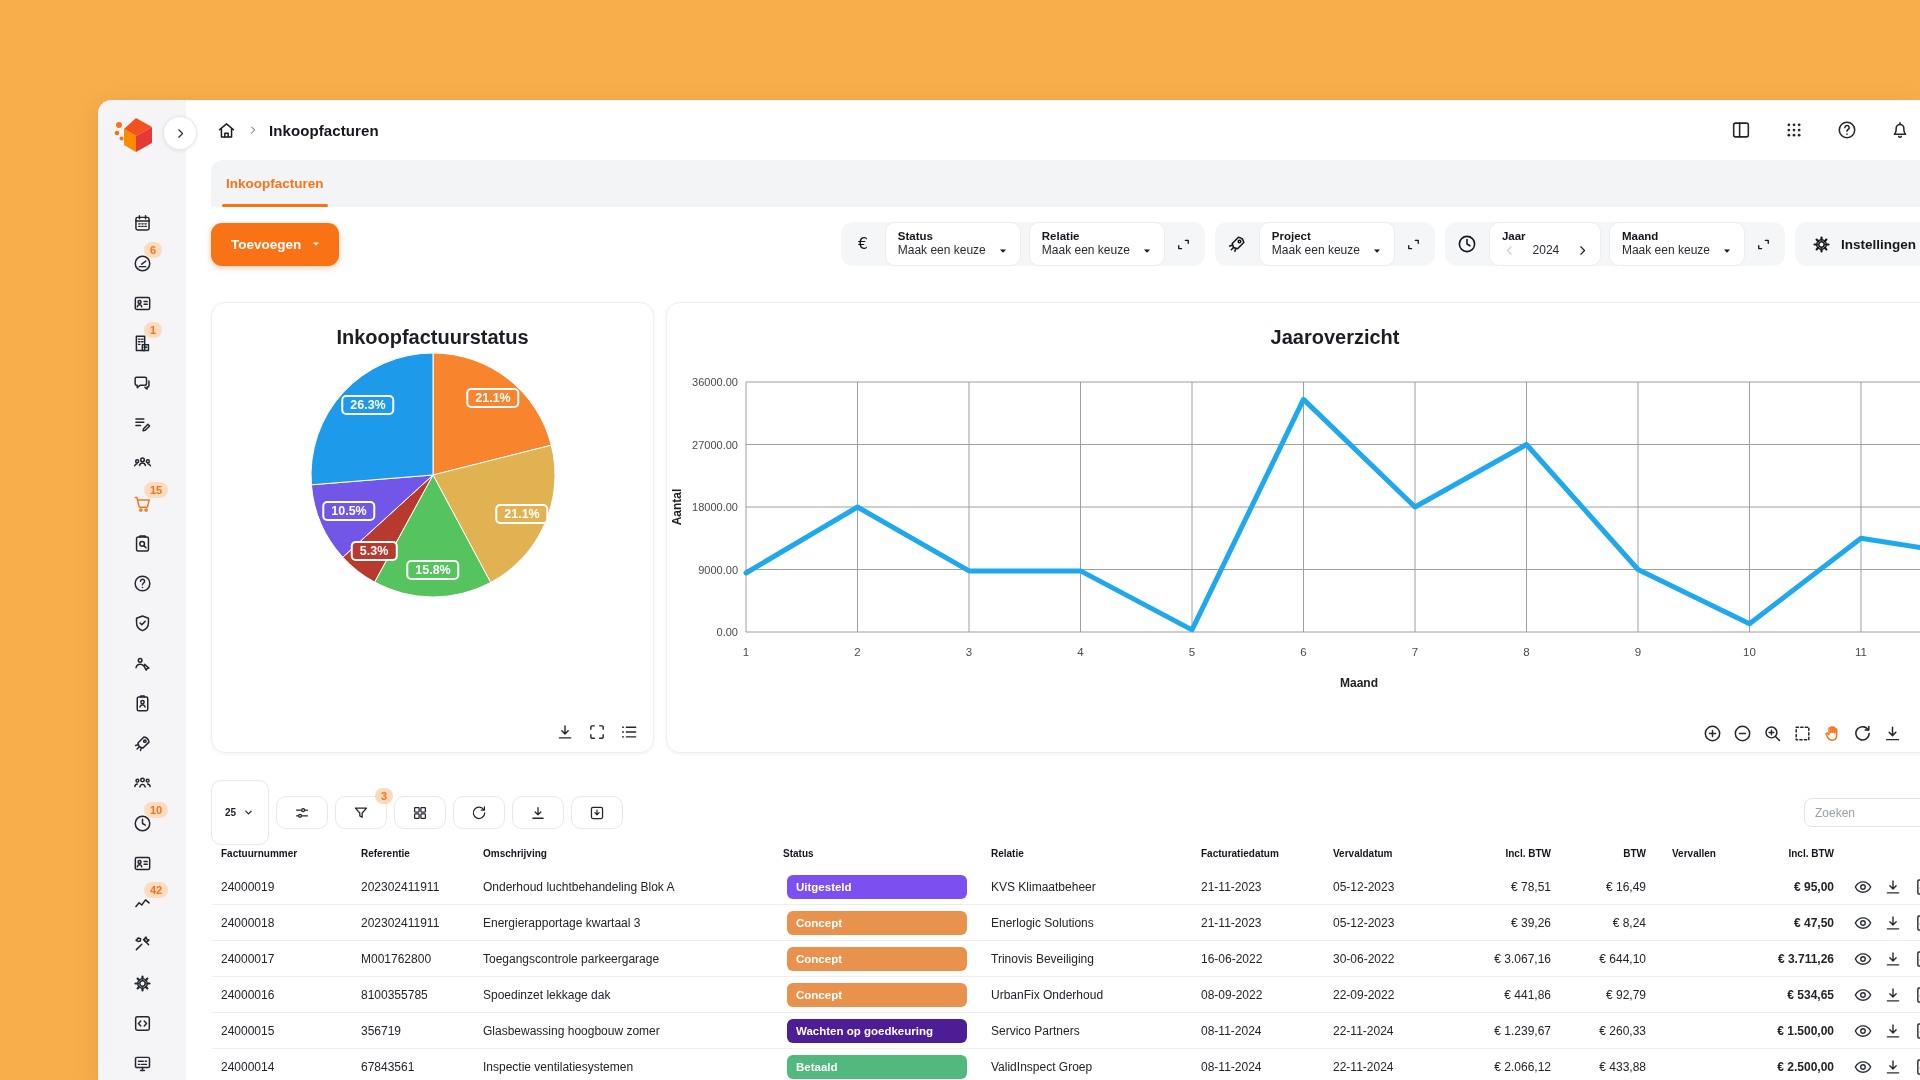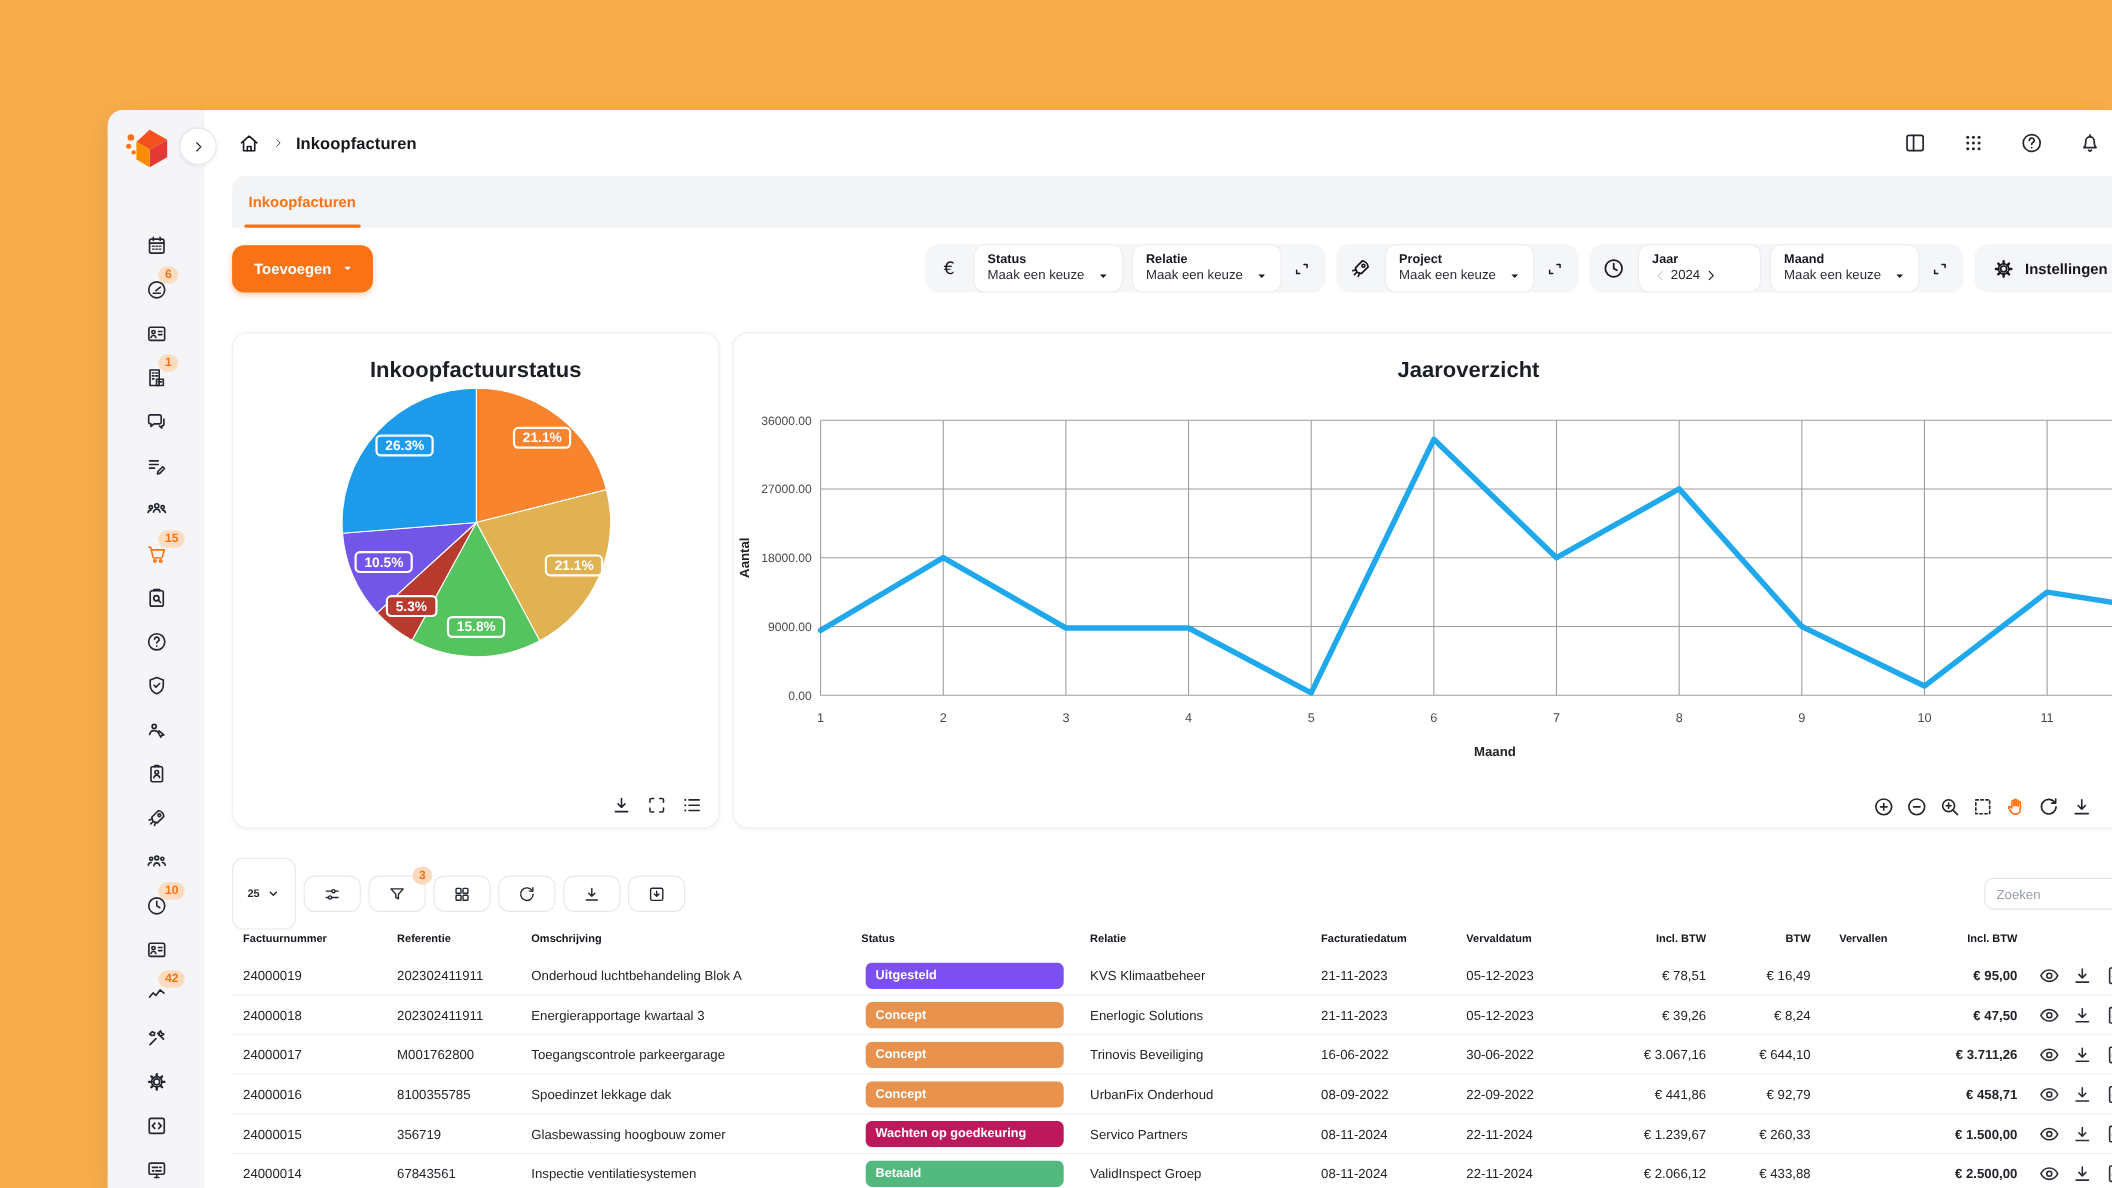--- a/index.html
+++ b/index.html
@@ -44,21 +44,21 @@
     font-family:inherit;box-shadow:0 2px 6px rgba(249,115,22,.35);}
   .filterbar{margin-left:auto;display:flex;gap:10px;align-items:center;height:44px;}
   .fgroup{background:#F5F6F8;border-radius:12px;height:44px;display:flex;align-items:center;
     padding:0 10px 0 8px;gap:8px;}
   .fgroup .gicon{width:24px;height:24px;color:#16161d;display:flex;align-items:center;justify-content:center;margin:0 2px;}
   .fselect{background:#fff;border:1px solid #EDEDF0;border-radius:10px;height:36px;padding:3px 10px 3px 12px;
     display:flex;flex-direction:column;justify-content:center;min-width:96px;}
   .fselect .flabel{font-size:11.5px;font-weight:bold;line-height:13px;}
   .fselect .fvalrow{display:flex;align-items:center;gap:10px;font-size:12px;color:#2a2a33;line-height:15px;}
   .fselect .fvalrow .caret{margin-left:auto;color:#16161d;display:flex;}
-  .fstep .fvalrow{gap:2px;justify-content:flex-start;}
+  .fstep .fvalrow{gap:2px;justify-content:space-between;}
   .fstep .prev{color:#C9CDD4;display:flex;}
   .fstep .next{color:#16161d;display:flex;}
   .fexpand{width:22px;height:22px;color:#16161d;display:flex;align-items:center;justify-content:center;}
   .btn-settings{height:44px;background:#F5F6F8;border:none;border-radius:12px;padding:0 16px;
     display:flex;align-items:center;gap:9px;font-weight:bold;font-size:13.5px;color:#16161d;font-family:inherit;}
   
   .card{position:absolute;top:202px;height:449px;background:#fff;border:1px solid #EFEFF2;
     border-radius:14px;box-shadow:0 1px 4px rgba(20,20,30,.05);}
   .pie-card{left:25px;width:441px;}
   .line-card{left:480px;right:-20px;border-radius:14px 0 0 14px;overflow:hidden;}
@@ -849,21 +849,21 @@
               <div class="td" style="width:300px">Spoedinzet lekkage dak</div>
               <div class="td" style="width:208px;padding-left:12px">
                 <span class="badge-pill" style="background:#E8924E">Concept</span>
               </div>
               <div class="td" style="width:210px">UrbanFix Onderhoud</div>
               <div class="td" style="width:132px">08-09-2022</div>
               <div class="td" style="width:122px">22-09-2022</div>
               <div class="td right" style="width:110px">€ 441,86</div>
               <div class="td right" style="width:95px">€ 92,79</div>
               <div class="td" style="width:90px;padding-left:22px"></div>
-              <div class="td right bold" style="width:98px">€ 458,71</div>
+              <div class="td right bold" style="width:98px">€ 534,65</div>
               <div class="td row-actions" style="width:140px">
                 <span class="ra">
                   <svg viewBox="0 0 24 24" width="20" height="20" fill="none" stroke="currentColor" stroke-width="1.7" stroke-linecap="round" stroke-linejoin="round">
                     <path d="M2.8 12c2-4 5.3-6.2 9.2-6.2S19.2 8 21.2 12c-2 4-5.3 6.2-9.2 6.2S4.8 16 2.8 12z"></path>
                     <circle cx="12" cy="12" r="2.7"></circle>
                   </svg>
                 </span>
                 <span class="ra">
                   <svg viewBox="0 0 24 24" width="20" height="20" fill="none" stroke="currentColor" stroke-width="1.7" stroke-linecap="round" stroke-linejoin="round">
                     <path d="M12 4.8v9.6m-3.8-3.8 3.8 3.8 3.8-3.8"></path>
@@ -878,21 +878,21 @@
                     <path d="m13.2 15 2.2 2.2"></path>
                   </svg>
                 </span>
               </div>
             </div>
             <div class="tr">
               <div class="td" style="width:140px">24000015</div>
               <div class="td" style="width:122px">356719</div>
               <div class="td" style="width:300px">Glasbewassing hoogbouw zomer</div>
               <div class="td" style="width:208px;padding-left:12px">
-                <span class="badge-pill" style="background:#be185d">Wachten op goedkeuring</span>
+                <span class="badge-pill" style="background:#4c1d95">Wachten op goedkeuring</span>
               </div>
               <div class="td" style="width:210px">Servico Partners</div>
               <div class="td" style="width:132px">08-11-2024</div>
               <div class="td" style="width:122px">22-11-2024</div>
               <div class="td right" style="width:110px">€ 1.239,67</div>
               <div class="td right" style="width:95px">€ 260,33</div>
               <div class="td" style="width:90px;padding-left:22px"></div>
               <div class="td right bold" style="width:98px">€ 1.500,00</div>
               <div class="td row-actions" style="width:140px">
                 <span class="ra">

